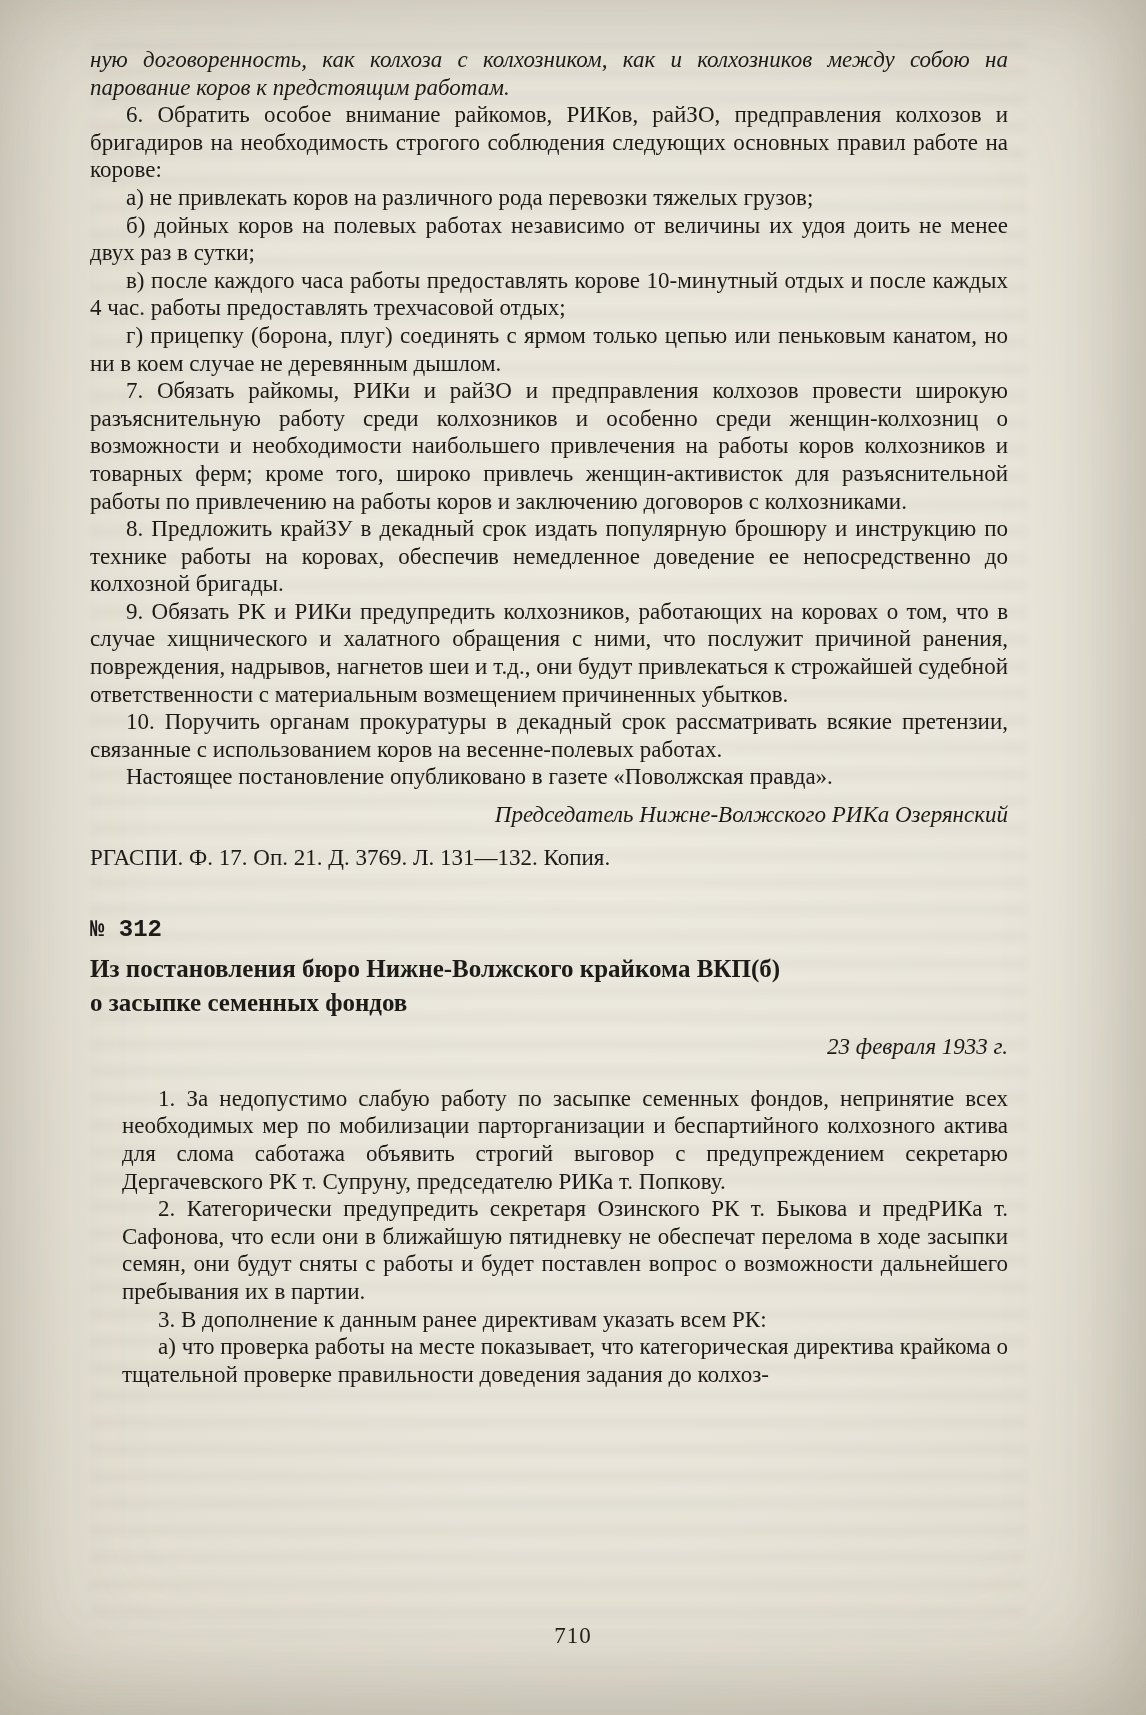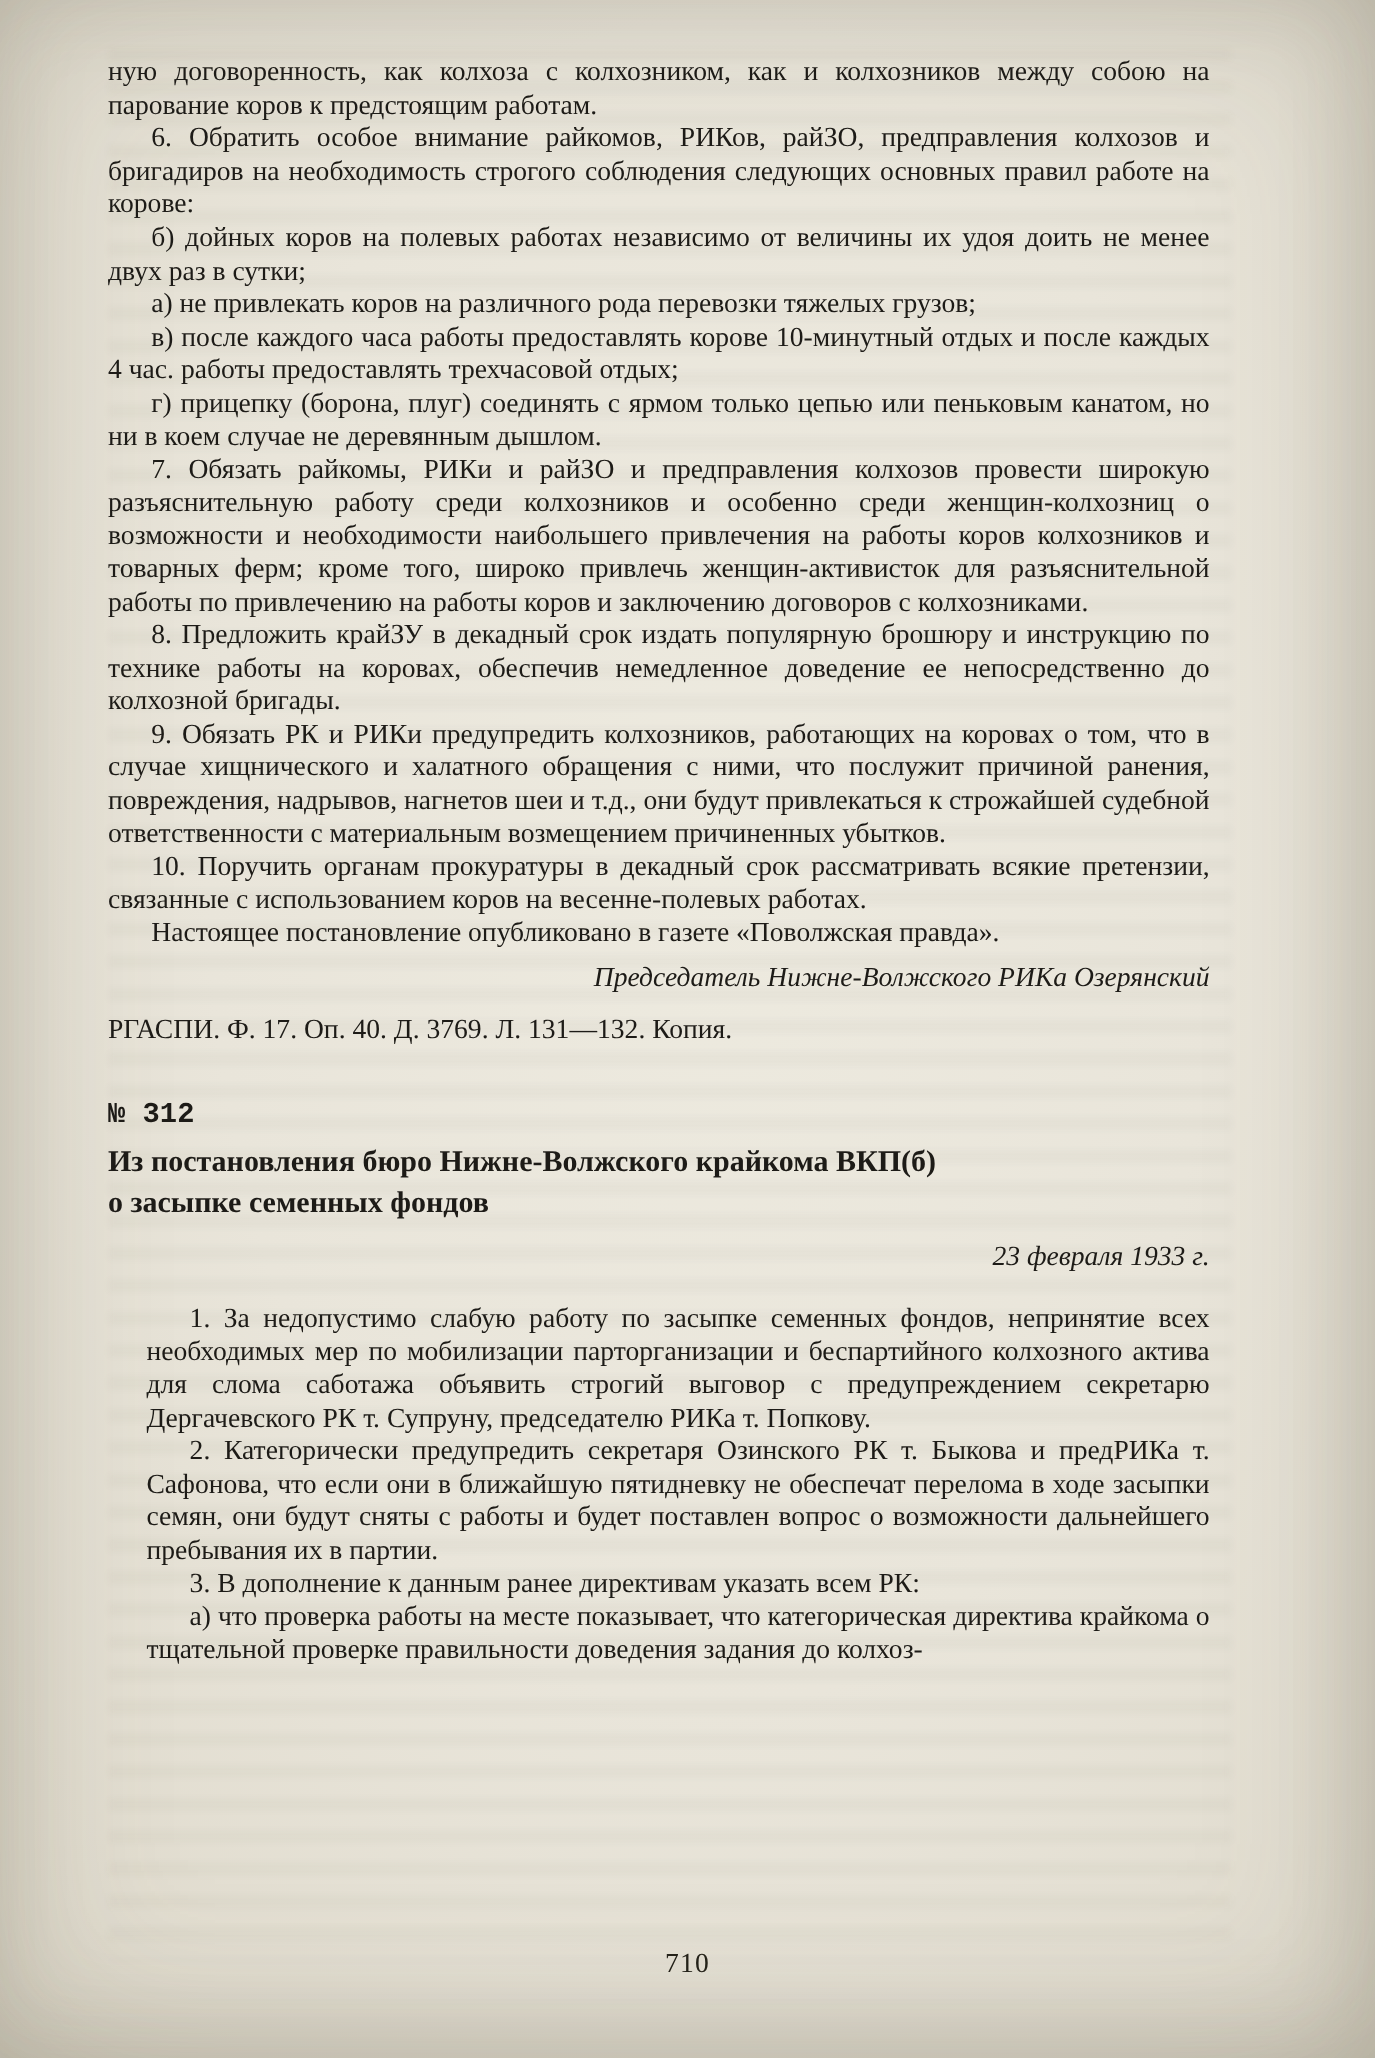--- a/index.html
+++ b/index.html
@@ -41,21 +41,21 @@
     top: 46px;
     width: 918px;
     font-size: 23px;
     line-height: 27.6px;
     text-align: justify;
     hyphens: auto;
     -webkit-hyphens: auto;
   }
   p { margin: 0; }
   .para { text-indent: 36px; }
-  .para.cont { text-indent: 0; }
+  .para.cont { text-indent: 0; font-style: italic; }
   .sig {
     font-style: italic;
     text-align: right;
     line-height: 30px;
   }
   .sig-block { margin-top: 9px; }
   .archive {
     margin-top: 14px;
     text-align: left;
   }
@@ -96,35 +96,35 @@
 <body>
 
 <div class="page">
   <div class="bleed-layer"></div>
 
   <main class="content">
 
     <section>
       <p class="para cont">ную договоренность, как колхоза с колхозником, как и колхозников между собою на парование коров к предстоящим работам.</p>
       <p class="para">6. Обратить особое внимание райкомов, РИКов, райЗО, предправления колхозов и бригадиров на необходимость строгого соблюдения следующих основных правил работе на корове:</p>
+      <p class="para">а) не привлекать коров на различного рода перевозки тяжелых грузов;</p>
       <p class="para">б) дойных коров на полевых работах независимо от величины их удоя доить не менее двух раз в сутки;</p>
-      <p class="para">а) не привлекать коров на различного рода перевозки тяжелых грузов;</p>
       <p class="para">в) после каждого часа работы предоставлять корове 10-минутный отдых и после каждых 4 час. работы предоставлять трехчасовой отдых;</p>
       <p class="para">г) прицепку (борона, плуг) соединять с ярмом только цепью или пеньковым канатом, но ни в коем случае не деревянным дышлом.</p>
       <p class="para">7. Обязать райкомы, РИКи и райЗО и предправления колхозов провести широкую разъяснительную работу среди колхозников и особенно среди женщин-колхозниц о возможности и необходимости наибольшего привлечения на работы коров колхозников и товарных ферм; кроме того, широко привлечь женщин-активисток для разъяснительной работы по привлечению на работы коров и заключению договоров с колхозниками.</p>
       <p class="para">8. Предложить крайЗУ в декадный срок издать популярную брошюру и инструкцию по технике работы на коровах, обеспечив немедленное доведение ее непосредственно до колхозной бригады.</p>
       <p class="para">9. Обязать РК и РИКи предупредить колхозников, работающих на коровах о том, что в случае хищнического и халатного обращения с ними, что послужит причиной ранения, повреждения, надрывов, нагнетов шеи и т.д., они будут привлекаться к строжайшей судебной ответственности с материальным возмещением причиненных убытков.</p>
       <p class="para">10. Поручить органам прокуратуры в декадный срок рассматривать всякие претензии, связанные с использованием коров на весенне-полевых работах.</p>
       <p class="para">Настоящее постановление опубликовано в газете «Поволжская правда».</p>
 
       <div class="sig-block">
         <p class="sig">Председатель Нижне-Волжского РИКа Озерянский</p>
       </div>
 
-      <p class="archive">РГАСПИ. Ф. 17. Оп. 40. Д. 3769. Л. 131—132. Копия.</p>
+      <p class="archive">РГАСПИ. Ф. 17. Оп. 21. Д. 3769. Л. 131—132. Копия.</p>
     </section>
 
     <section class="doc-head">
       <p class="doc-number">№ 312</p>
       <h2 class="doc-title">
         <span>Из постановления бюро Нижне-Волжского крайкома ВКП(б)</span><br>
         <span>о засыпке семенных фондов</span>
       </h2>
       <p class="doc-date">23 февраля 1933 г.</p>
 

